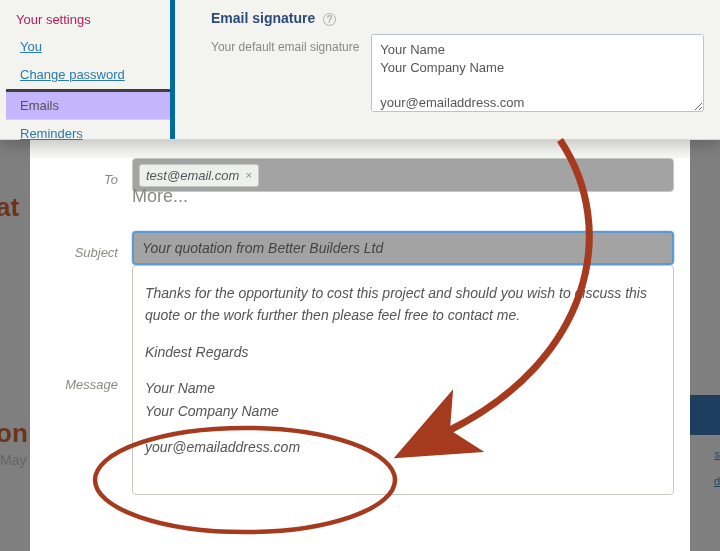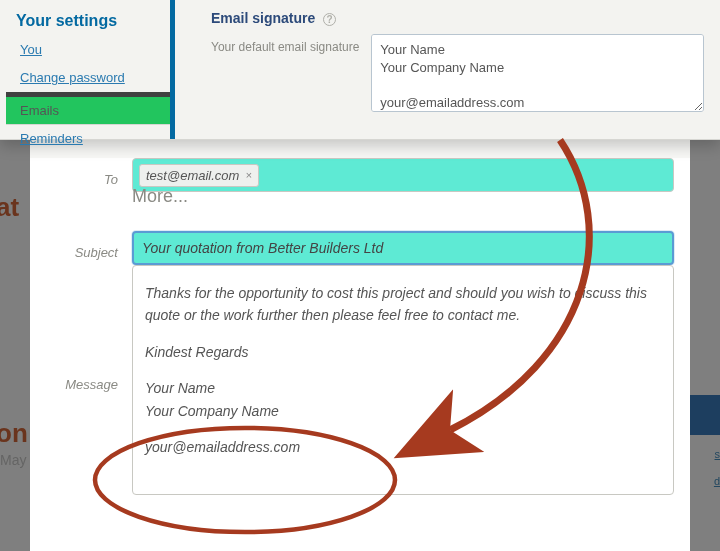--- a/index.html
+++ b/index.html
@@ -22,38 +22,38 @@
     display: flex;
     height: 140px;
     z-index: 20;
     box-shadow: 0 6px 14px rgba(0,0,0,0.2);
   }
   .settings-nav {
     width: 170px;
     padding: 8px 0 8px 6px;
   }
   .settings-nav-title {
-    font-size: 16px;
-    font-weight: bold;
-    color: #0369a1;
+    font-size: 13px;
+    font-weight: normal;
+    color: #be185d;
     padding: 4px 10px 6px;
   }
   .settings-nav ul { list-style: none; }
   .settings-nav li {
     padding: 6px 10px 6px 14px;
     font-size: 13px;
     color: #2a7ab0;
     cursor: pointer;
     border-bottom: 1px solid rgba(0,0,0,0);
   }
   .settings-nav li.link { text-decoration: underline; }
   .settings-nav li.active {
-    background: #22c55e;
+    background: #c4b5fd;
     color: #555;
-    border-top: 5px solid #404040;
+    border-top: 3px solid #404040;
     border-bottom: 1px solid #d6d6d2;
   }
   .settings-body {
     flex: 1;
     border-left: 5px solid #0369a1;
     padding: 8px 16px 12px 36px;
   }
   .sig-header {
     color: #2c4a7a;
     font-weight: bold;
@@ -139,21 +139,21 @@
     flex-shrink: 0;
   }
   .field {
     flex: 1;
     min-height: 34px;
     border: 1px solid #c8c8c2;
     border-radius: 4px;
     padding: 4px 6px;
     display: flex;
     align-items: center;
-    background: #5eead4;
+    background: #a3a3a3;
   }
   .field.subject {
     border: 2px solid #5a9bd4;
     box-shadow: 0 0 0 1px rgba(90,155,212,0.2);
     padding: 6px 8px;
     font-size: 14px;
     color: #444;
   }
   .chip {
     background: #eef0ee;

